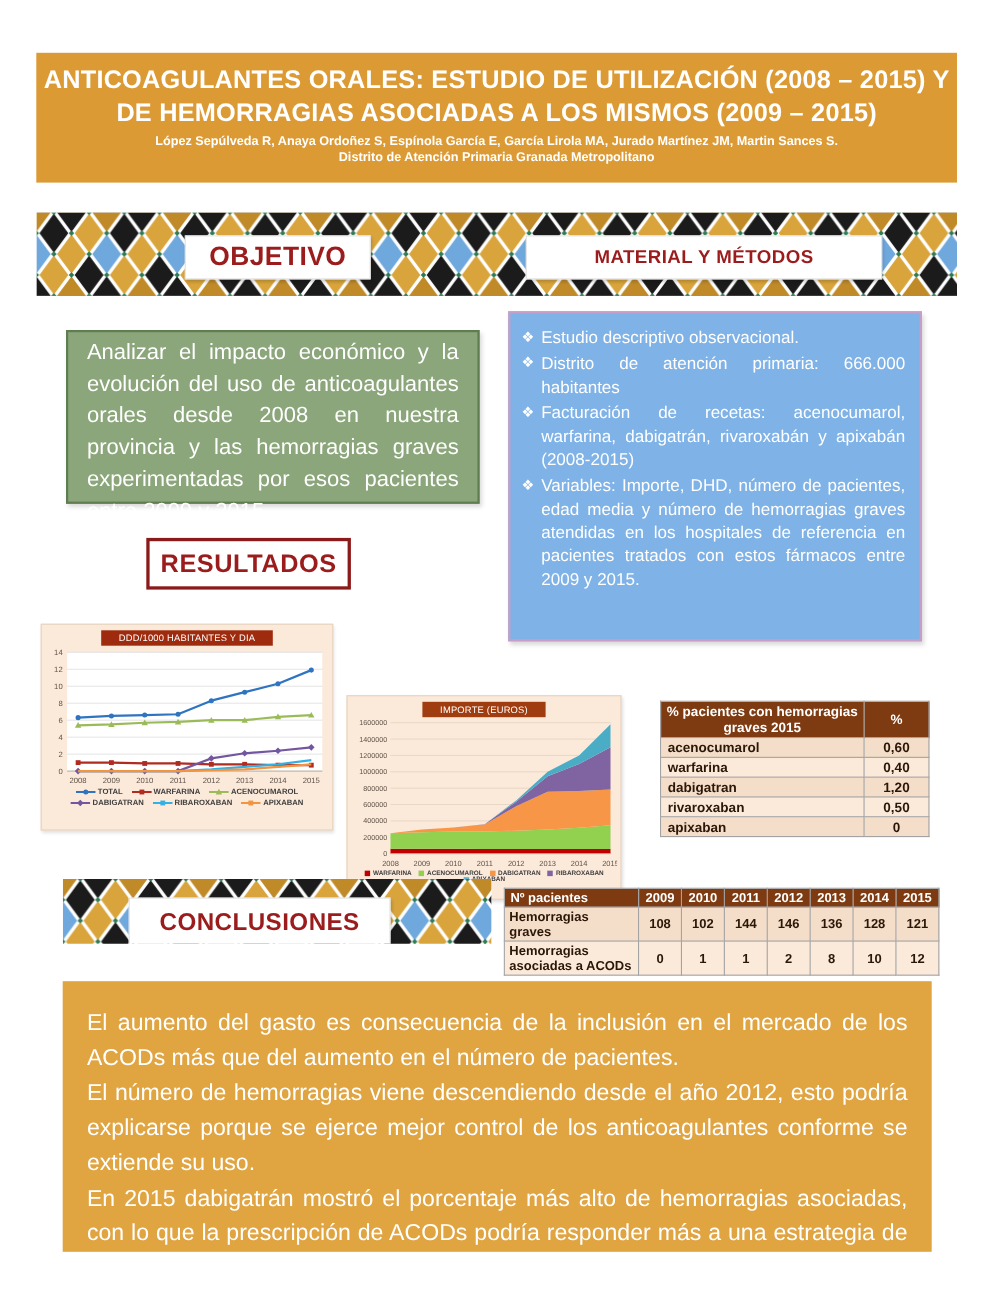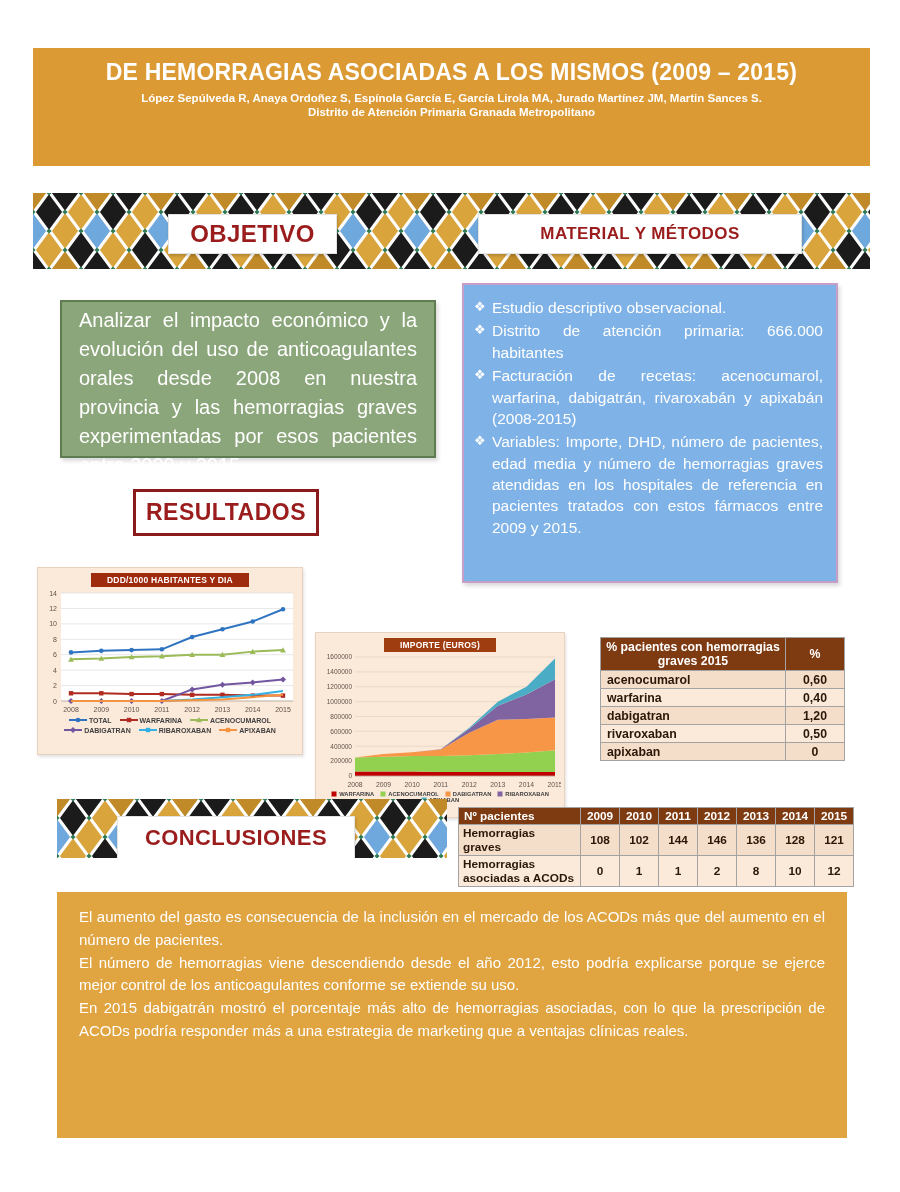--- a/index.html
+++ b/index.html
@@ -29,21 +29,21 @@
   .li-text{flex:1;text-align:justify;}
 
   
   .res-box{left:133px;top:489px;width:186px;height:47px;background:#fff;border:3px solid #8B1A1A;
     display:flex;align-items:center;justify-content:center;color:#9B1C1C;font-size:23px;font-weight:700;letter-spacing:.5px;}
 
   
   .panel{background:#FBE9DA;border:1px solid #E6D2BE;display:flex;flex-direction:column;align-items:center;box-shadow:1px 2px 3px rgba(0,0,0,.12);}
   .ddd-panel{left:37px;top:567px;width:266px;height:188px;}
   .imp-panel{left:315px;top:632px;width:250px;height:186px;}
-  .chart-chip{margin-top:5px;background:#9E2B0E;color:#fff;font-size:8.5px;font-weight:700;padding:2px 16px;letter-spacing:.2px;}
+  .chart-chip{margin-top:5px;background:#9E2B0E;color:#fff;font-size:8.5px;font-weight:400;padding:2px 16px;letter-spacing:.2px;}
   .imp-panel .chart-chip{background:#A03D10;}
   svg text{font-family:"Liberation Sans",sans-serif;}
   .legend{display:flex;flex-wrap:wrap;justify-content:center;width:250px;margin-top:1px;}
   .lg-item{display:flex;align-items:center;font-size:7px;font-weight:700;color:#404040;margin:0 4px 2px 4px;}
   .lg-item svg{margin-right:2px;}
   .imp-legend .lg-item{font-size:5.8px;margin:0 3px;}
 
   
   .tbl{border-collapse:collapse;}
   .tbl th,.tbl td{border:1px solid #a3a3a3;}
@@ -55,29 +55,30 @@
   .pct-table td{padding:1.5px 6px;font-weight:600;color:#2b1708;}
   .pct-table td.v{text-align:center;width:46px;}
   .np-table{left:458px;top:807px;width:396px;font-size:11.8px;}
   .np-table th{padding:1px 5px;font-size:11.8px;margin-top:41px;}
   .np-table th.name{text-align:left;}
   .np-table td{padding:1px 4px;font-weight:600;color:#2b1708;}
   .np-table td.v{text-align:center;width:30px;}
 
   
   .conc-box{left:57px;top:892px;width:790px;height:246px;background:#E0A441;color:#fff;
-    font-size:15px;line-height:1.52;padding:14px 22px;text-align:justify;}
+    font-size:21px;line-height:1.52;padding:22px 22px;text-align:justify;}
   .conc-box p{margin:0;}
 </style>
 </head>
 <body>
 
 <div class="poster">
 
   <div class="abs header">
+    <div class="h-title">ANTICOAGULANTES ORALES: ESTUDIO DE UTILIZACIÓN (2008 – 2015) Y</div>
     <div class="h-title">DE HEMORRAGIAS ASOCIADAS A LOS MISMOS (2009 – 2015)</div>
     <div class="h-authors">López Sepúlveda R, Anaya Ordoñez S,  Espínola García E, García Lirola MA, Jurado Martínez JM, Martin Sances S.</div>
     <div class="h-affil">Distrito de Atención Primaria Granada Metropolitano</div>
   </div>
 
   <div class="abs band" style="left:33px;top:193px;width:837px;height:76px;">
     <div class="mosaic-host">
         <svg width="837" height="76">
           <defs>
             <pattern id="moz0" patternUnits="userSpaceOnUse" width="64" height="76">

